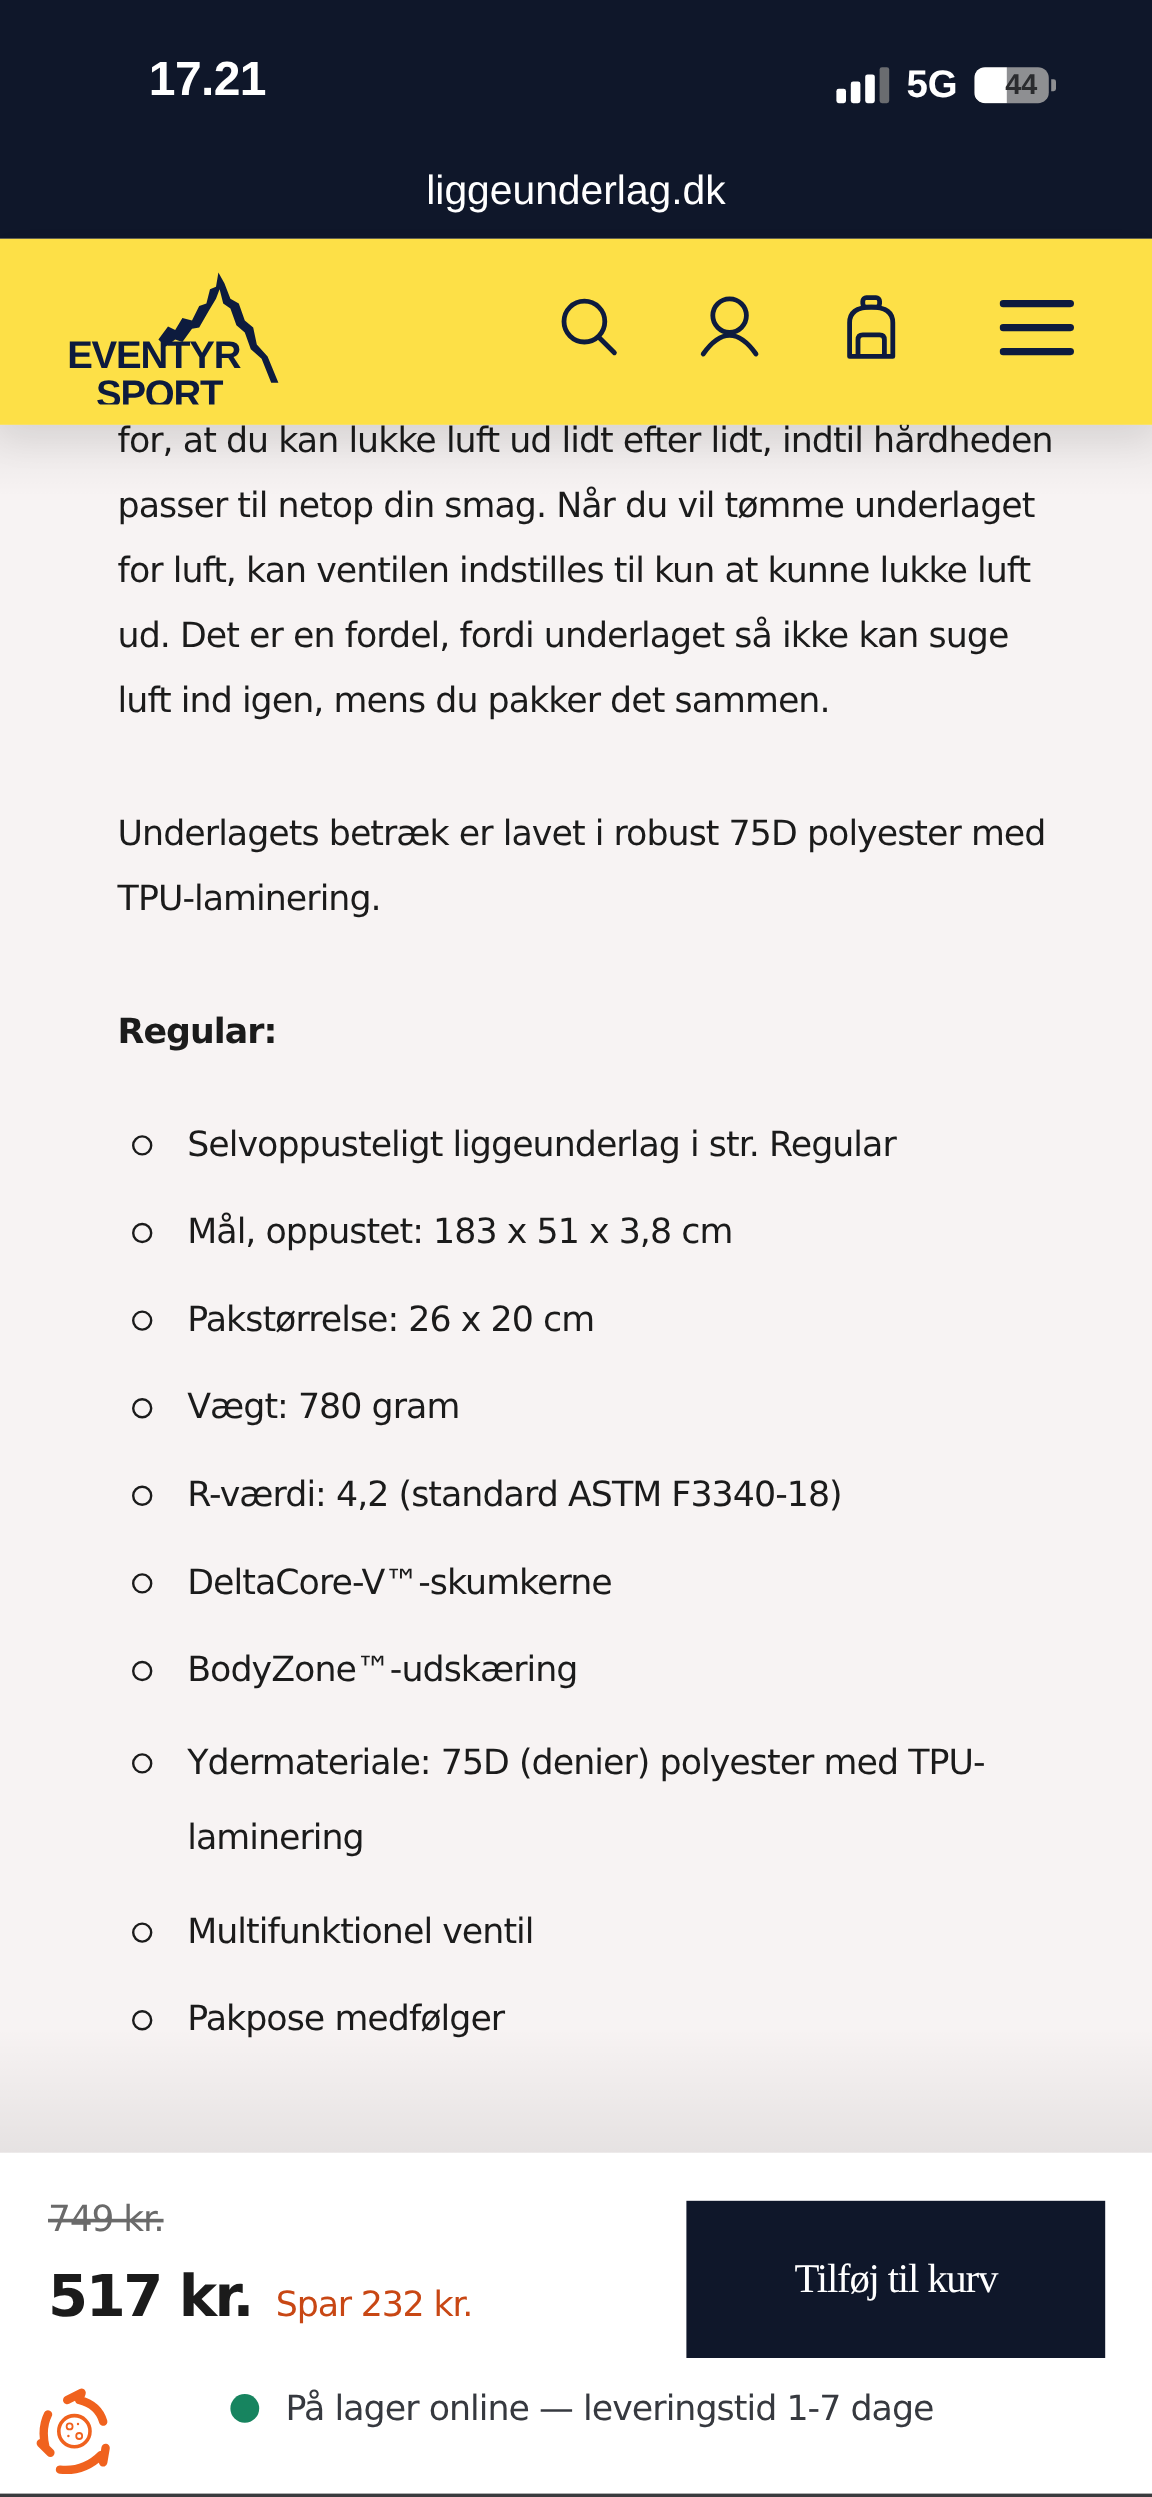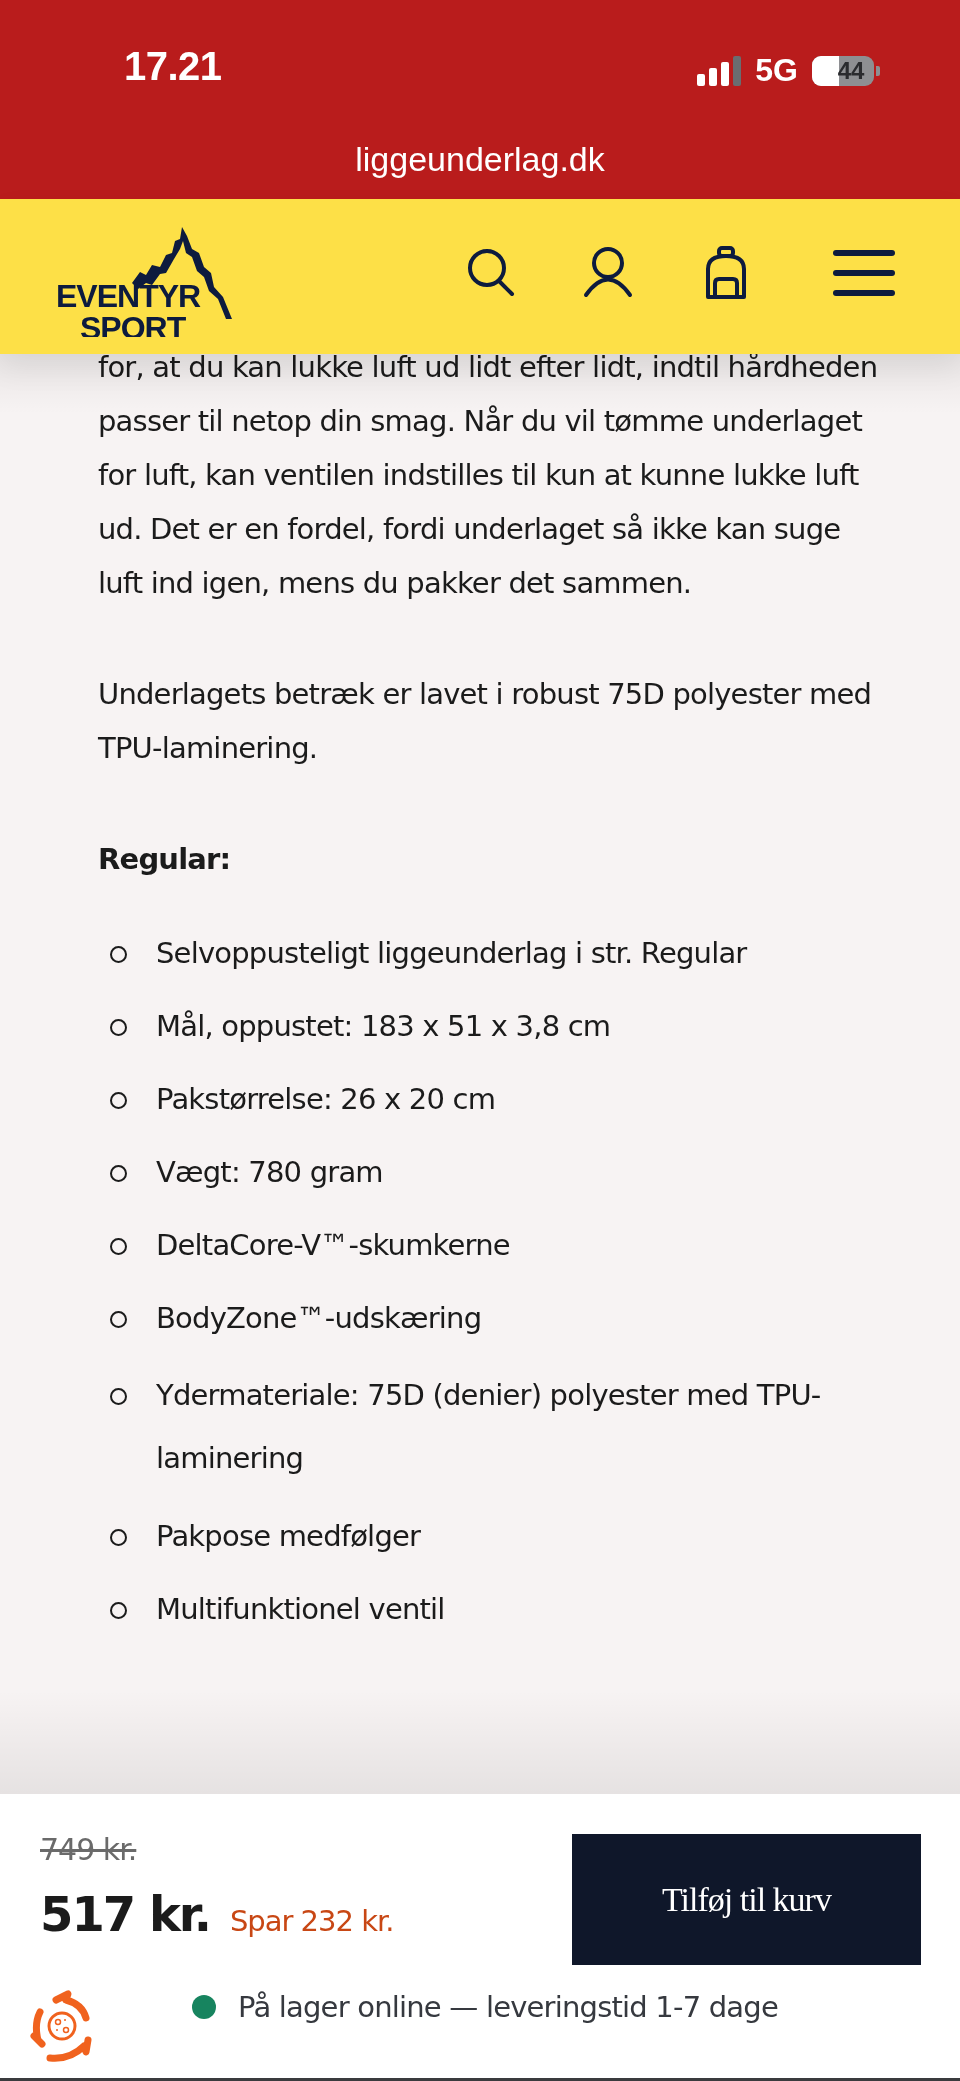--- a/index.html
+++ b/index.html
@@ -1,20 +1,20 @@
 <!DOCTYPE html>
 <html><head>
   <meta charset="utf-8">
   <style>
     * { box-sizing: border-box; margin: 0; padding: 0; }
     html, body { width: 960px; height: 2081px; overflow: hidden; background: #f7f3f3; }
     body { font-family: "Liberation Sans", sans-serif; position: relative; }
 
     
-    .chrome { position: absolute; top: 0; left: 0; width: 960px; height: 199px; background: #b91c1c; color: #fff; }
+    .chrome { position: absolute; top: 0; left: 0; width: 960px; height: 199px; background: #0f172a; color: #fff; }
     .status-time { position: absolute; left: 124px; top: 44px; font-size: 40px; font-weight: bold; font-family: "Liberation Sans", sans-serif; letter-spacing: -0.5px; }
     .status-right { position: absolute; right: 80px; top: 52px; display: flex; align-items: center; gap: 14px; justify-content: flex-end; }
     .signal { display: flex; align-items: flex-end; gap: 4px; height: 30px; }
     .signal span { display: block; width: 8px; background: #fff; border-radius: 2px; }
     .signal span.dim { background: #6a6c70; }
     .net { font-size: 32px; font-weight: bold; }
     .battery { position: relative; width: 62px; height: 30px; border-radius: 9px; background: #8e8f92; overflow: hidden; display: flex; align-items: center; justify-content: center; }
     .battery .fill { position: absolute; left: 0; top: 0; bottom: 0; width: 44%; background: #fff; }
     .battery .pct { position: relative; color: #2a2b2e; font-weight: bold; font-size: 24px; margin-left: 16px; }
     .battery-nub { width: 4px; height: 10px; background: #8e8f92; border-radius: 0 2px 2px 0; margin-left: -12px; }
@@ -110,25 +110,26 @@
 
 <div class="content">
   <p class="para">for, at du kan lukke luft ud lidt efter lidt, indtil hårdheden passer til netop din smag. Når du vil tømme underlaget for luft, kan ventilen indstilles til kun at kunne lukke luft ud. Det er en fordel, fordi underlaget så ikke kan suge luft ind igen, mens du pakker det sammen.</p>
   <p class="para">Underlagets betræk er lavet i robust 75D polyester med TPU-laminering.</p>
   <p class="details-title">Regular:</p>
   <ul class="details">
     <li>Selvoppusteligt liggeunderlag i str. Regular</li>
     <li>Mål, oppustet: 183 x 51 x 3,8 cm</li>
     <li>Pakstørrelse: 26 x 20 cm</li>
     <li>Vægt: 780 gram</li>
+    <li>R-værdi: 4,2 (standard ASTM F3340-18)</li>
     <li>DeltaCore-V™-skumkerne</li>
     <li>BodyZone™-udskæring</li>
     <li class="wrap">Ydermateriale: 75D (denier) polyester med TPU-laminering</li>
+    <li>Multifunktionel ventil</li>
     <li>Pakpose medfølger</li>
-    <li>Multifunktionel ventil</li>
   </ul>
 </div>
 <div class="top-fade"></div>
 <div class="fade"></div>
 
 <div class="buybar">
   <div class="old-price">749 kr.</div>
   <div class="price-row">
     <span class="price">517 kr.</span>
     <span class="save">Spar 232 kr.</span>

